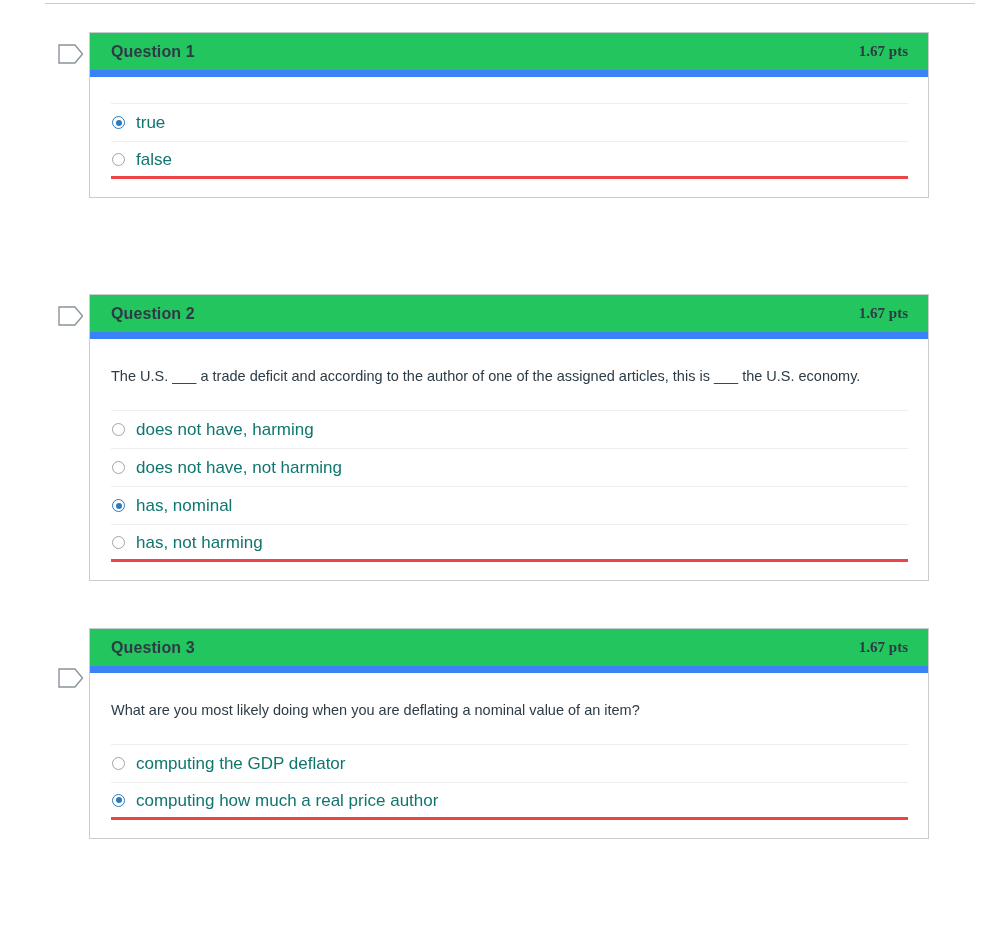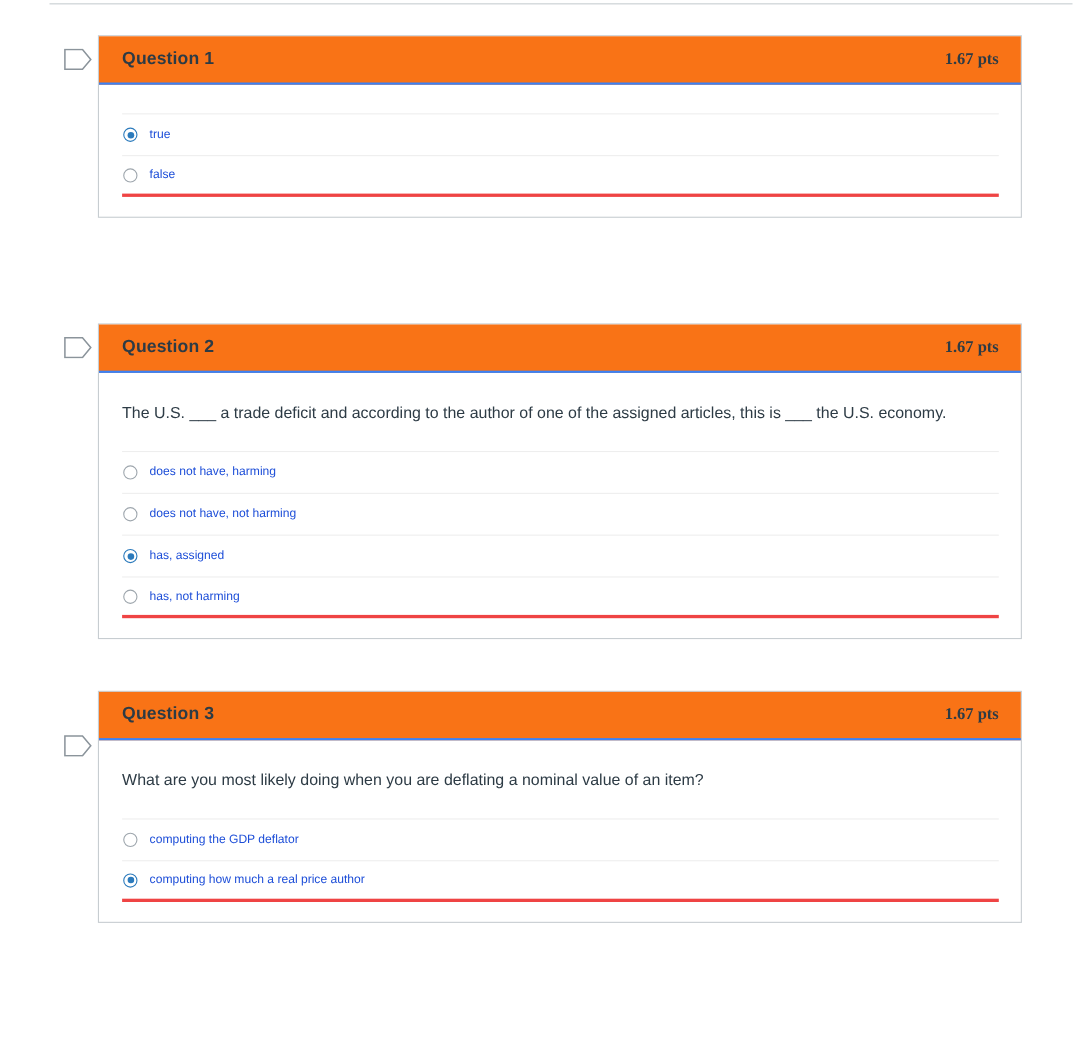--- a/index.html
+++ b/index.html
@@ -58,22 +58,22 @@
   .question-card {
     position: absolute;
     left: 89px;
     width: 840px;
     border: 1px solid #C7CDD1;
     background: #ffffff;
   }
 
   .question-header {
     height: 44px;
-    background: #f97316;
-    border-bottom: 2px solid #3b82f6;
+    background: #22c55e;
+    border-bottom: 7px solid #3b82f6;
     display: flex;
     align-items: center;
     justify-content: space-between;
     padding: 0 20px 0 21px;
   }
   .question-title {
     font-size: 16px;
     font-weight: bold;
     color: #2D3B45;
     letter-spacing: 0.1px;
@@ -133,22 +133,22 @@
     left: 50%;
     top: 50%;
     transform: translate(-50%, -50%);
     width: 6px;
     height: 6px;
     border-radius: 50%;
     background: #2B7ABC;
   }
 
   .answer-label {
-    font-size: 11px;
-    color: #1d4ed8;
+    font-size: 17px;
+    color: #0f766e;
     line-height: 1;
   }
 </style>
 </head>
 <body>
 
 <div class="top-rule"></div>
 
 <div class="quiz-body" id="quiz-body">
     <div class="question-wrapper">
@@ -193,21 +193,21 @@
             <div class="answer-row">
               <span class="radio"></span>
               <span class="answer-label">does not have, harming</span>
             </div>
             <div class="answer-row">
               <span class="radio"></span>
               <span class="answer-label">does not have, not harming</span>
             </div>
             <div class="answer-row">
               <span class="radio checked"></span>
-              <span class="answer-label">has, assigned</span>
+              <span class="answer-label">has, nominal</span>
             </div>
             <div class="answer-row">
               <span class="radio"></span>
               <span class="answer-label">has, not harming</span>
             </div>
           </div>
         </div>
       </div>
     </div>
     <div class="question-wrapper">

